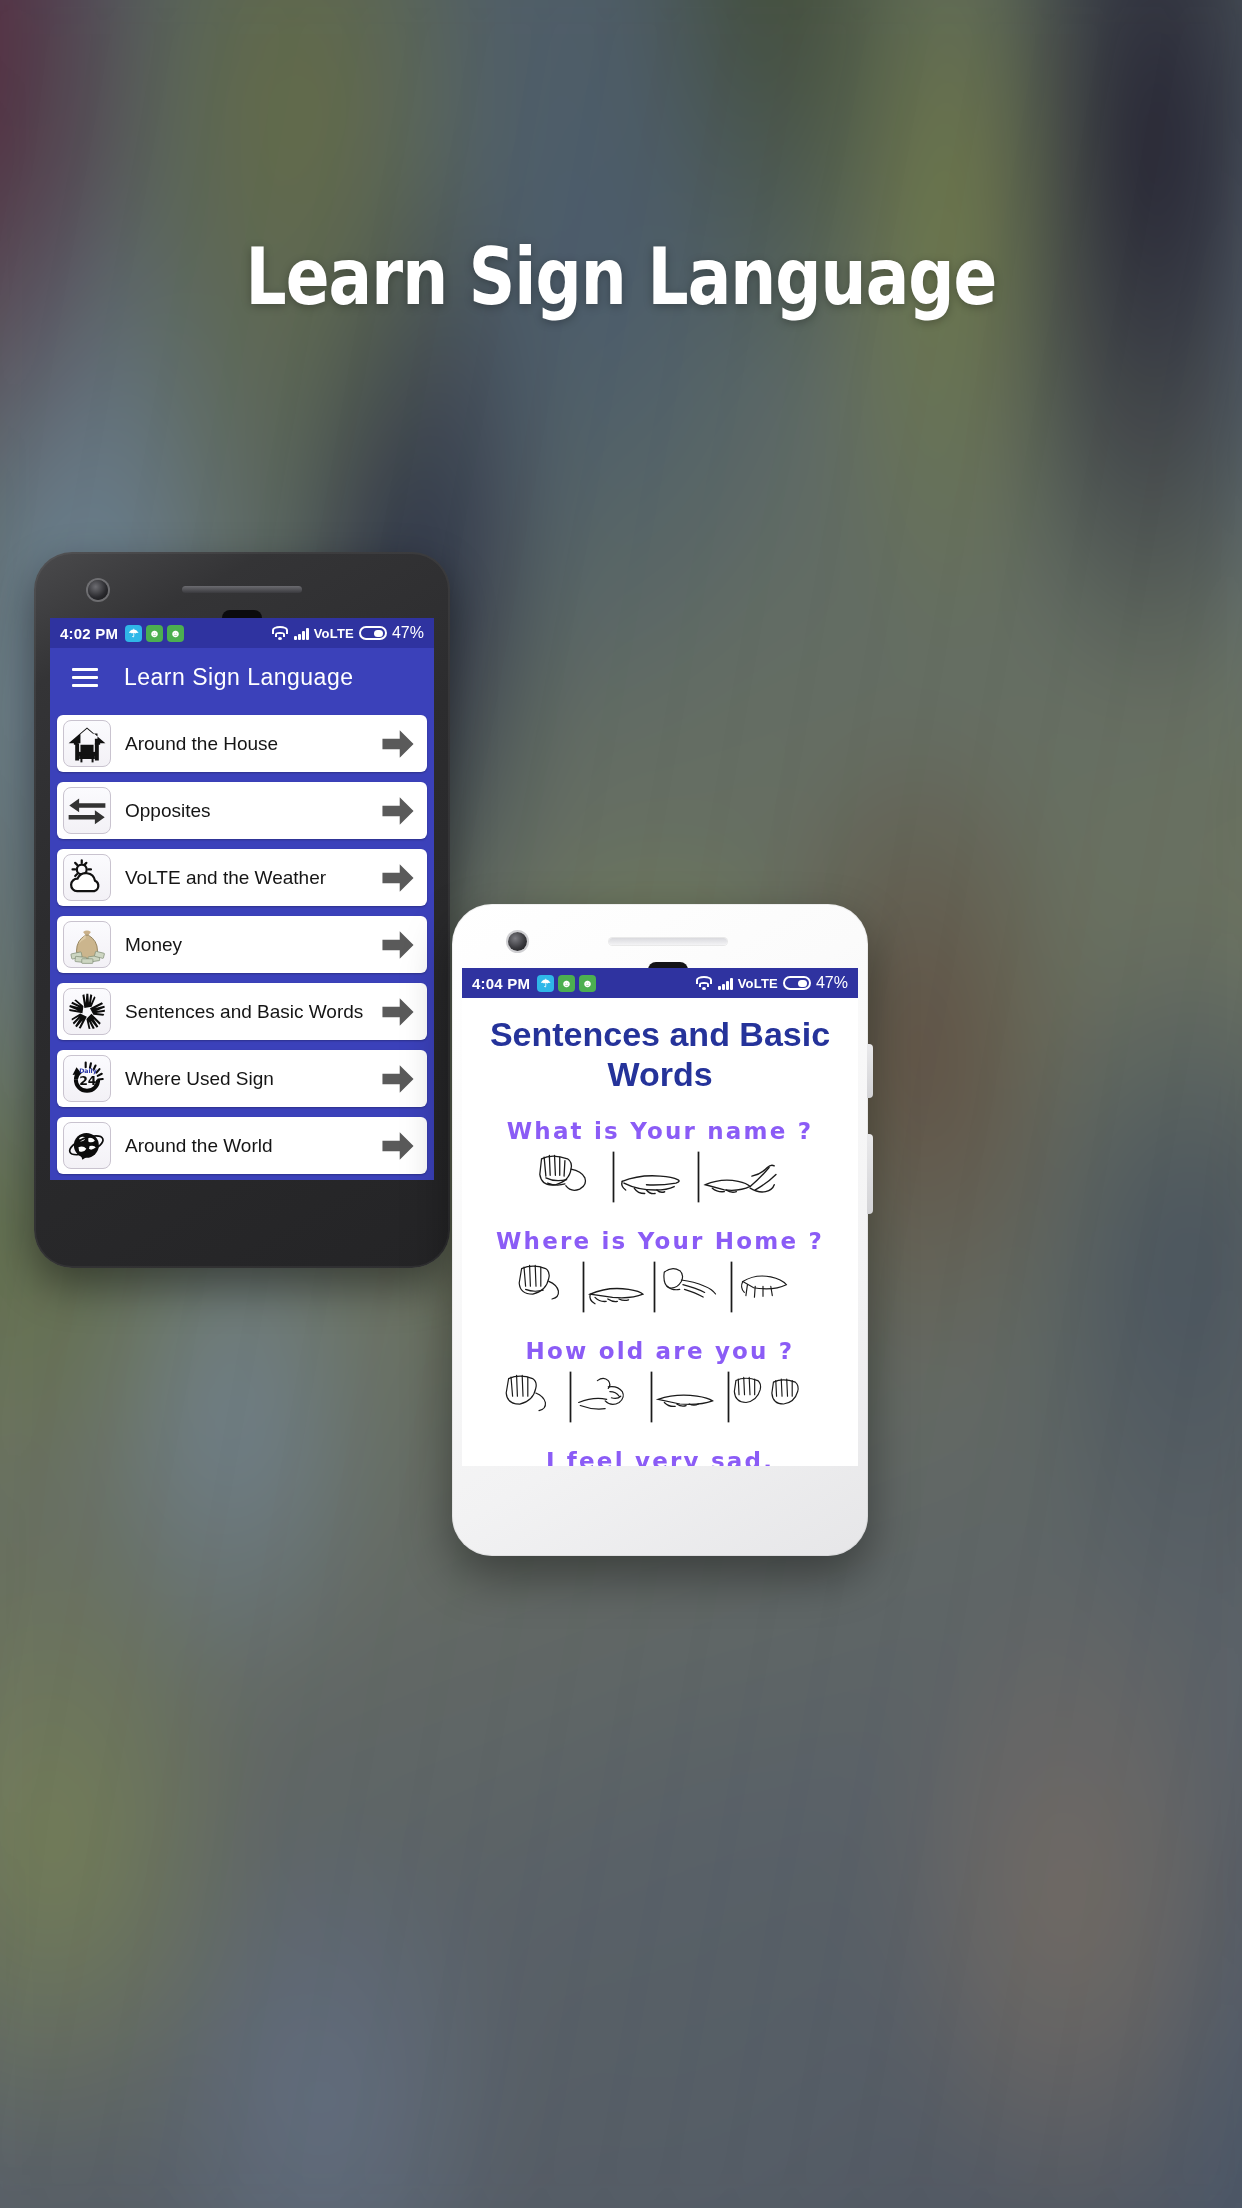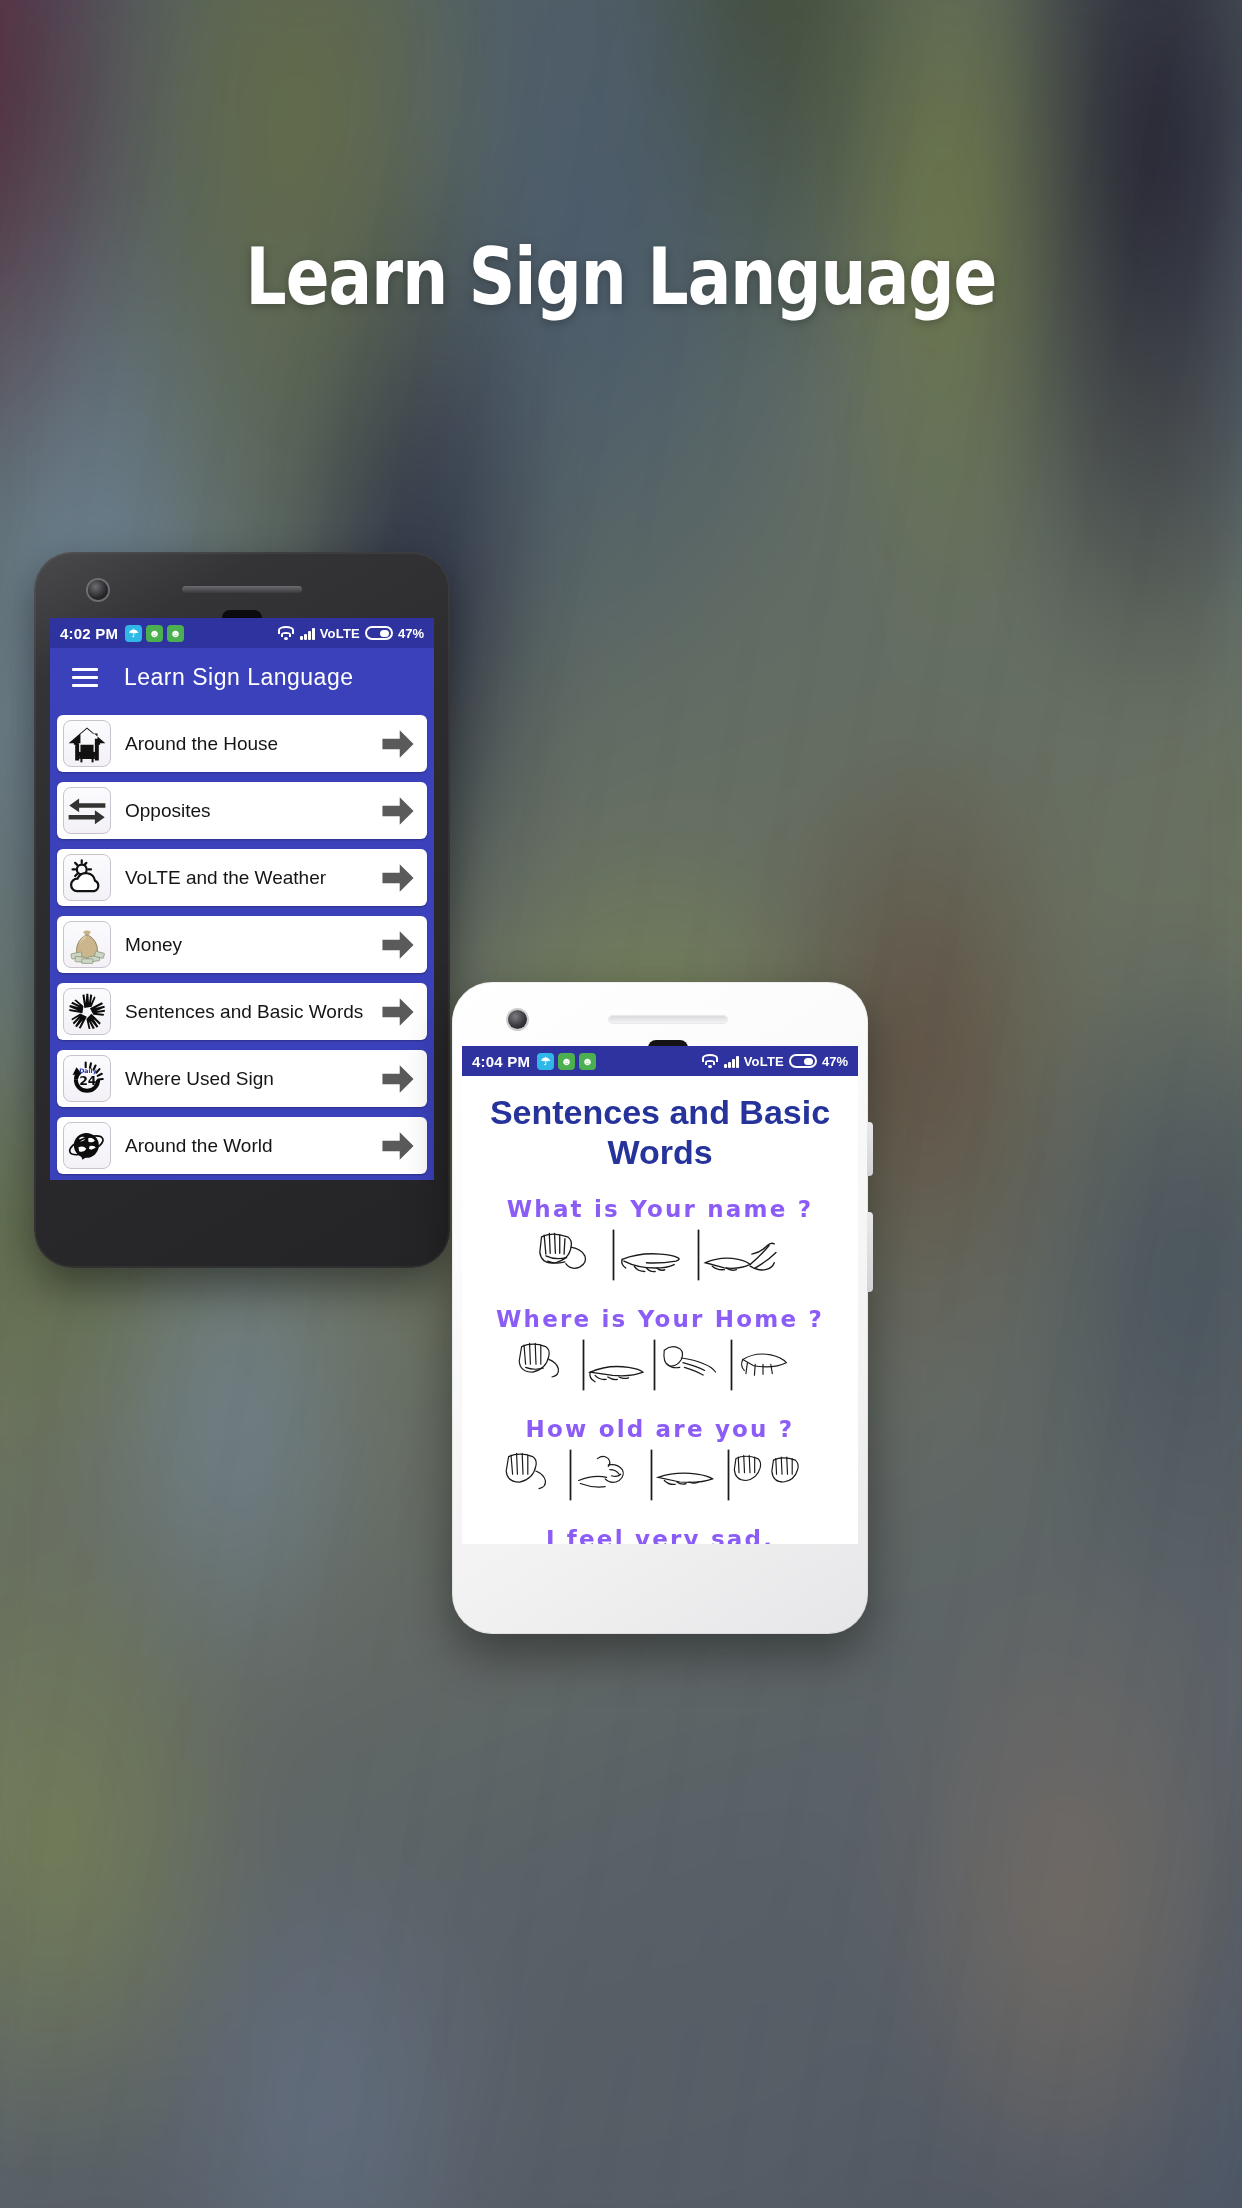--- a/index.html
+++ b/index.html
@@ -124,21 +124,21 @@
   .ico-signal i:nth-child(1){height:4px}
   .ico-signal i:nth-child(2){height:6px}
   .ico-signal i:nth-child(3){height:9px}
   .ico-signal i:nth-child(4){height:12px}
   .volte{ font-size:13px; font-weight:bold; letter-spacing:.2px; }
   .ico-batt{
     width:28px; height:14px; border:2px solid #fff; border-radius:8px;
     position:relative; display:flex; align-items:center; padding:1.5px;
   }
   .ico-batt b{ display:block; height:100%; width:45%; margin-left:auto; background:#fff; border-radius:5px; }
-  .battpct{ font-size:13px; font-weight:bold; }
+  .battpct{ font-size:16px; font-weight:normal; }
 
   .appbar{
     height:58px; background:#3b41ba; display:flex; align-items:center;
     padding:0 0 0 22px; color:#fff;
   }
   .hamburger{ width:26px; display:flex; flex-direction:column; gap:5px; cursor:pointer; }
   .hamburger i{ display:block; height:3px; background:#fff; border-radius:1px; }
   .appbar .title{ margin-left:26px; font-size:23px; letter-spacing:.5px; }
 
   .listwrap{
@@ -161,21 +161,21 @@
   .listrow .thumb svg{ width:42px; height:42px; display:block; }
   .listrow .rowlabel{
     flex:1; margin-left:8px; font-size:19px; color:#151515; line-height:1.12;
     padding-right:6px;
   }
   .listrow .arrow{ width:40px; flex:0 0 40px; display:flex; justify-content:center; }
   .listrow .arrow svg{ width:38px; height:34px; display:block; }
 
   
   #phone-white{
-    position:absolute; left:452px; top:982px; width:416px; height:652px; z-index:7;
+    position:absolute; left:452px; top:904px; width:416px; height:652px; z-index:7;
     background:linear-gradient(150deg,#ffffff 0%,#fbfbfb 30%,#f2f2f3 70%,#e6e6e8 100%);
     border-radius:40px;
     box-shadow:0 20px 48px rgba(0,0,0,.4), 0 0 0 1px rgba(0,0,0,.06) inset;
   }
   #phone-white .bezel-top{ height:64px; position:relative; }
   #phone-white .cam{
     position:absolute; left:56px; top:28px; width:19px; height:19px; border-radius:50%;
     background:radial-gradient(circle at 38% 34%, #7c7c82 0%, #3a3a3e 55%, #161618 100%);
     box-shadow:0 0 0 2px rgba(150,150,158,.45);
   }

